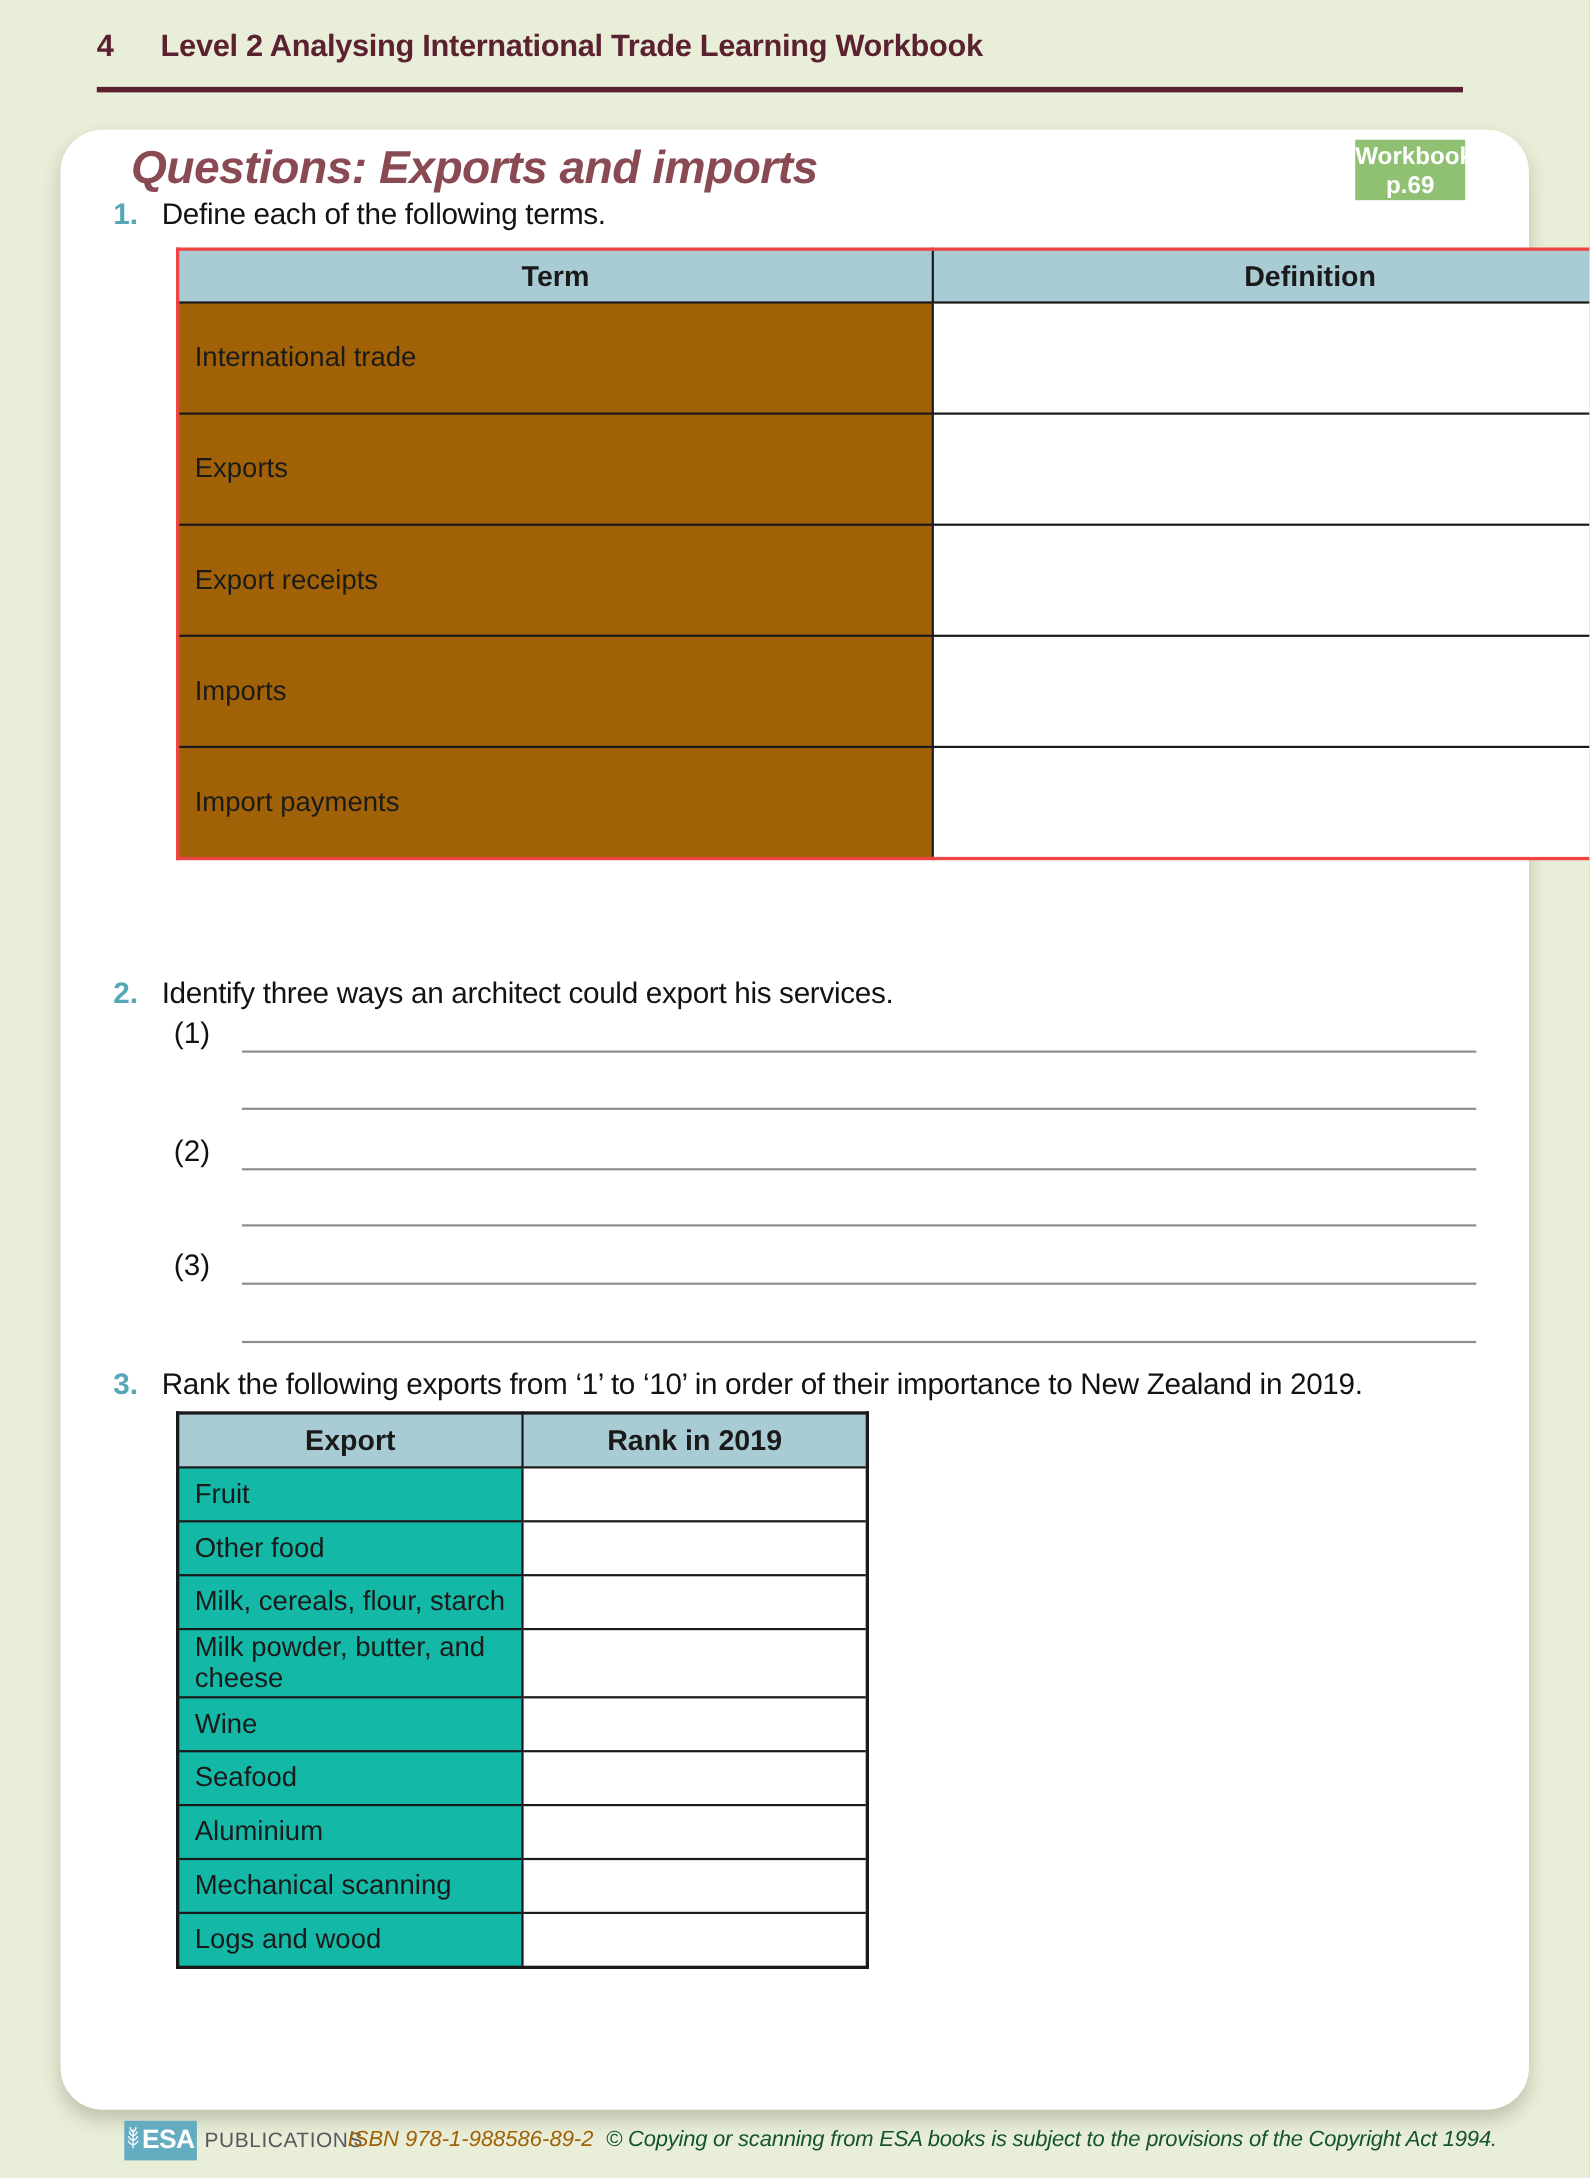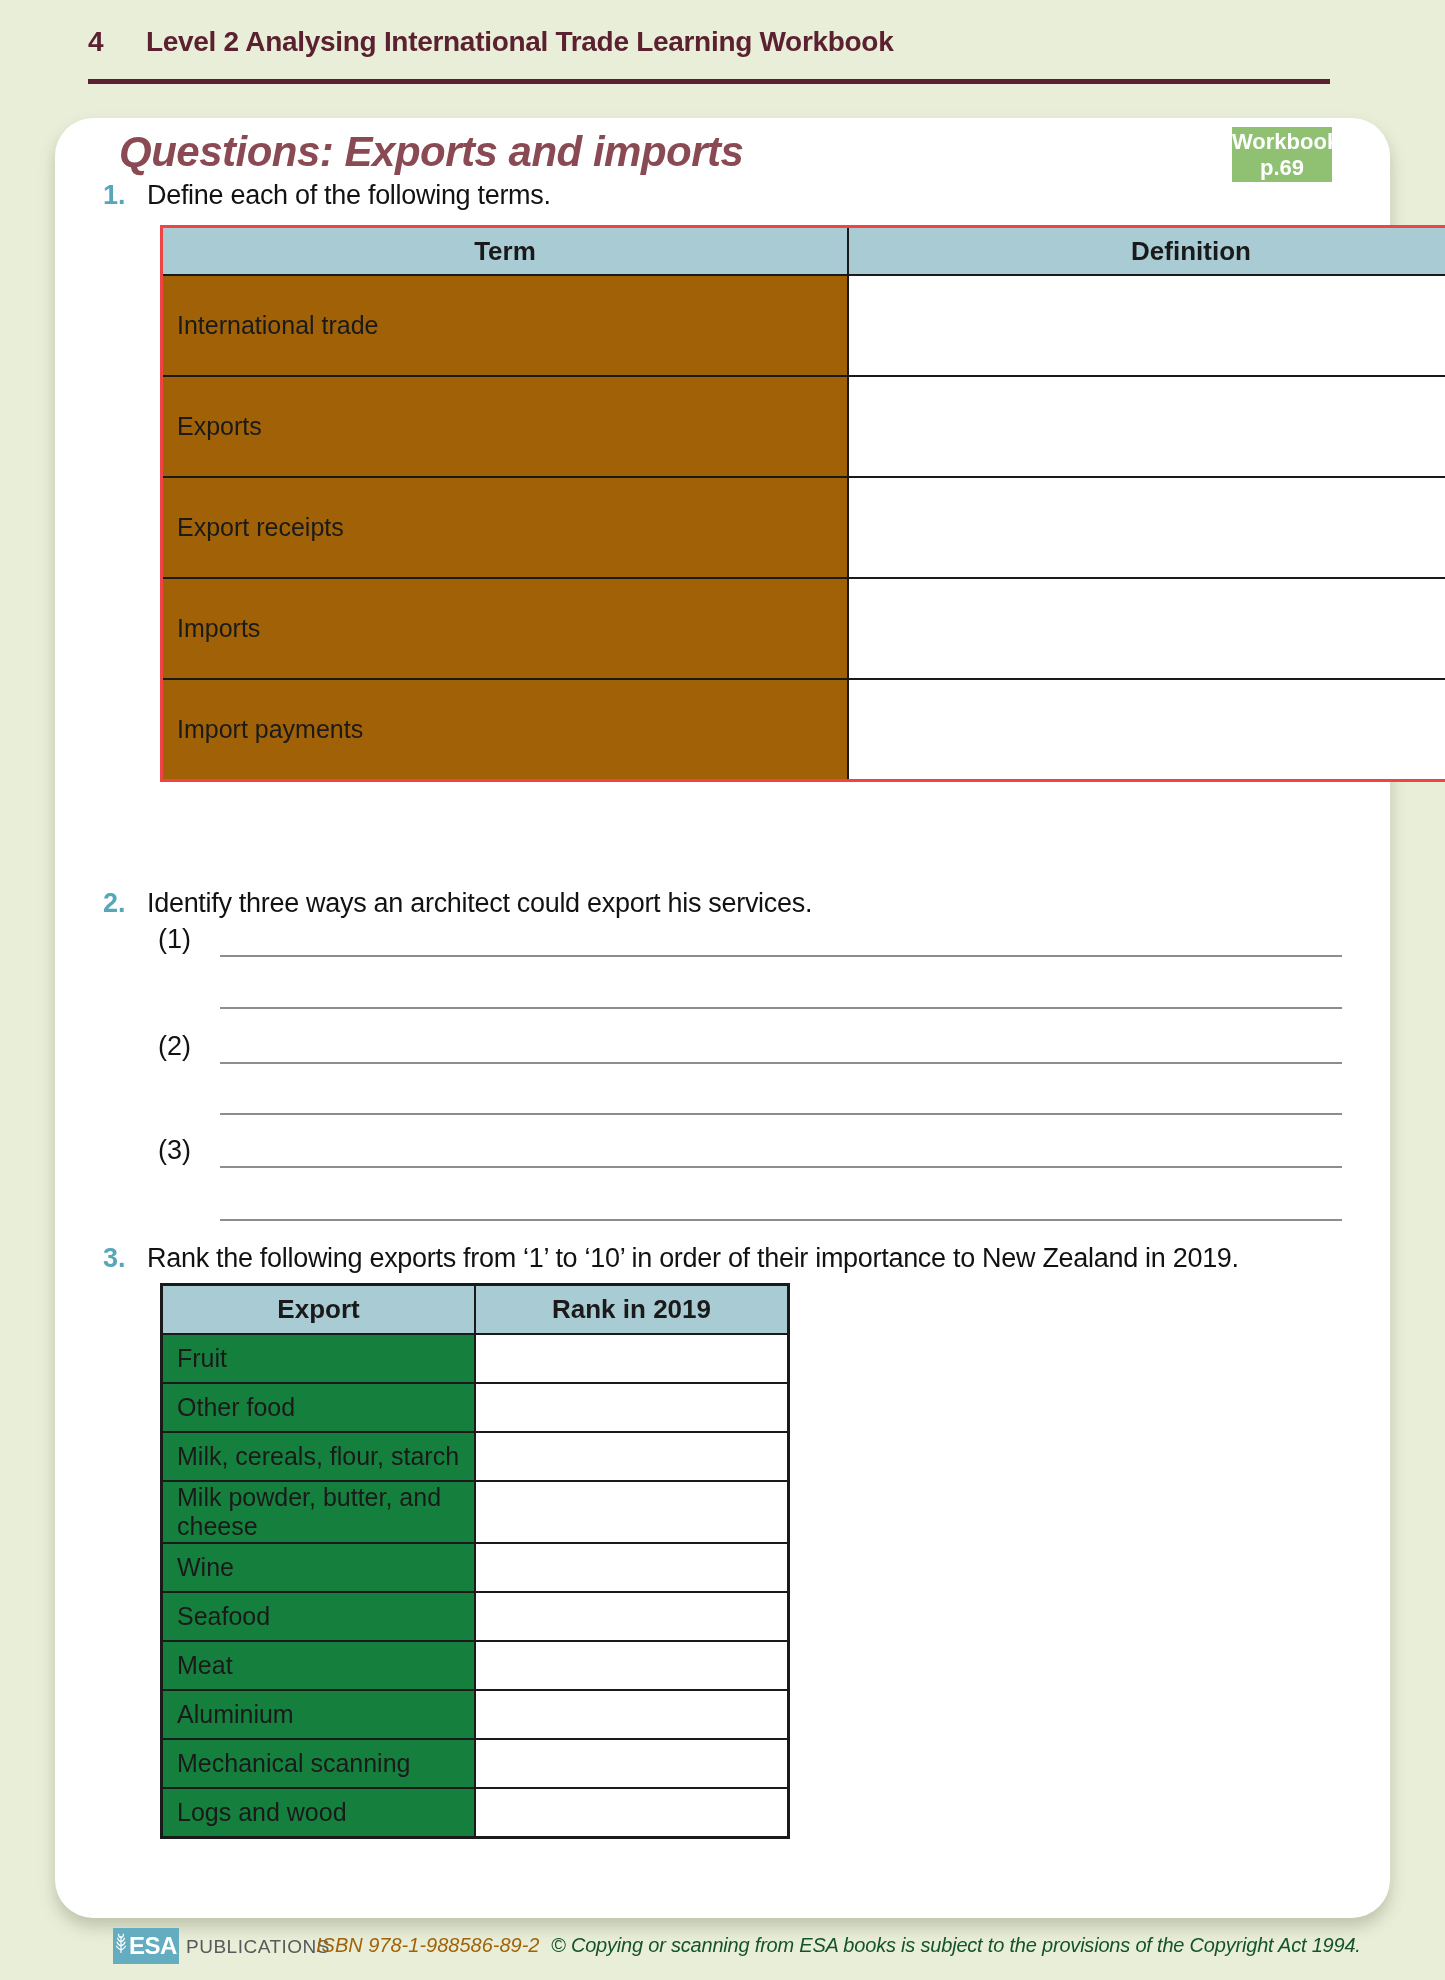--- a/index.html
+++ b/index.html
@@ -35,21 +35,21 @@
   table{border-collapse:collapse;table-layout:fixed;position:absolute;}
   th,td{border:2px solid #1a1a1a;font-weight:normal;}
   .q1-table{left:105px;top:107px;width:1376px;border:3px solid #ef4444;}
   .q1-table th{height:44px;background:#a9ccd4;font-size:26px;font-weight:bold;color:#1a1a1a;text-align:center;}
   .q1-table td{height:97px;font-size:25px;color:#1a1a1a;}
   .q1-table td.term{background:#a16207;padding-left:14px;width:294px;}
   .q1-table td.blank{background:#ffffff;}
   .q3-table{left:105px;top:1165px;width:630px;border:3px solid #1a1a1a;}
   .q3-table th{height:45px;background:#a9ccd4;font-size:26px;font-weight:bold;color:#1a1a1a;text-align:center;}
   .q3-table td{height:45px;font-size:25px;color:#1a1a1a;}
-  .q3-table td.export{background:#15803d;padding-left:14px;width:380px;}
+  .q3-table td.export{background:#14b8a6;padding-left:14px;width:380px;}
   .q3-table td.blank{background:#ffffff;width:250px;}
   
   .plabel{position:absolute;left:103px;font-size:27px;color:#121212;}
   .wline{position:absolute;left:165px;width:1122px;height:0;border-top:2px solid #8d8d8d;}
   
   .footer{position:absolute;left:0;top:1922px;width:1445px;height:58px;}
   .esa-logo{
     position:absolute;left:113px;top:6px;width:66px;height:36px;background:#64adc0;
     display:flex;align-items:center;justify-content:center;gap:2px;
     color:#ffffff;font-weight:bold;font-size:24px;letter-spacing:-0.5px;text-align:center;
@@ -150,24 +150,20 @@
       </tr>
       <tr>
         <td class="export">Wine</td>
         <td class="blank"></td>
       </tr>
       <tr>
         <td class="export">Seafood</td>
         <td class="blank"></td>
       </tr>
       <tr>
-        <td class="export">Meat</td>
-        <td class="blank"></td>
-      </tr>
-      <tr>
         <td class="export">Aluminium</td>
         <td class="blank"></td>
       </tr>
       <tr>
         <td class="export">Mechanical scanning</td>
         <td class="blank"></td>
       </tr>
       <tr>
         <td class="export">Logs and wood</td>
         <td class="blank"></td>

